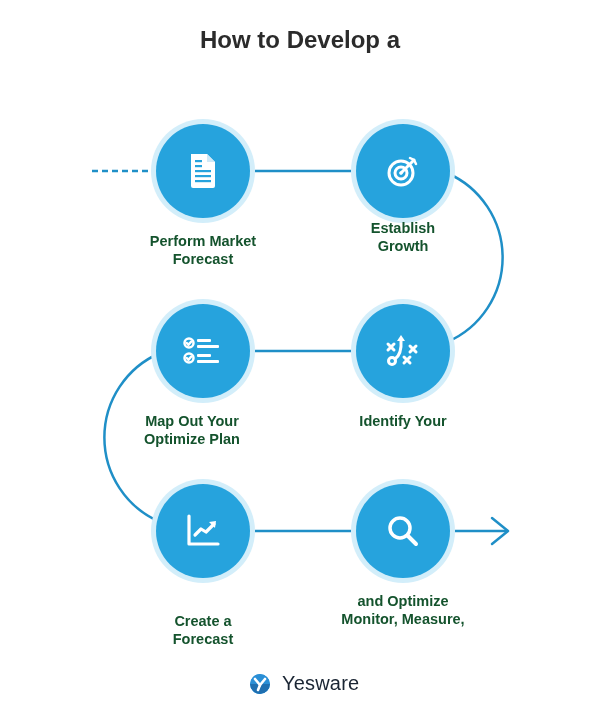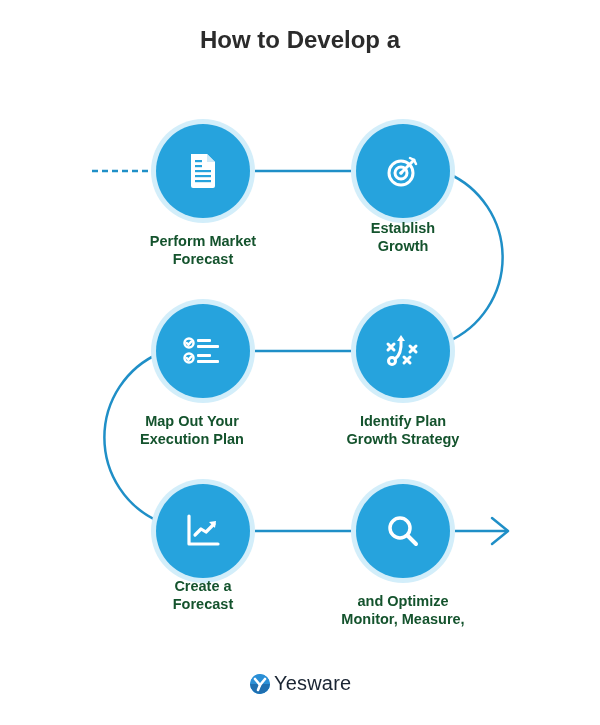--- a/index.html
+++ b/index.html
@@ -4,21 +4,21 @@
 <style>
   html, body { margin:0; padding:0; background:#ffffff; }
   body { width:600px; height:725px; position:relative; overflow:hidden; font-family:"Liberation Sans", sans-serif; }
   .title { position:absolute; left:0; top:24px; width:600px; text-align:center; font-weight:bold; font-size:24px; line-height:32px; color:#2b2b2b; }
   .title div { white-space:nowrap; }
   svg.lines { position:absolute; left:0; top:0; }
   .node { position:absolute; width:104px; height:104px; border-radius:50%; background:#d3eefa; }
   .node .inner { position:absolute; left:5px; top:5px; width:94px; height:94px; border-radius:50%; background:#26a3dd; display:flex; align-items:center; justify-content:center; }
   .label { position:absolute; width:200px; text-align:center; font-weight:bold; font-size:14.5px; line-height:18px; color:#14532d; }
   .label div { white-space:nowrap; }
-  .logo { position:absolute; left:250px; top:672px; display:flex; align-items:center; gap:4px; }
+  .logo { position:absolute; left:250px; top:672px; display:flex; align-items:center; gap:12px; }
   .logo .mark { width:20px; height:20px; border-radius:50%; background:#2a8fd6; position:relative; overflow:hidden; }
   .logo .word { font-size:20px; color:#1a2533; font-weight:normal; letter-spacing:0.2px; }
 </style>
 </head>
 <body>
 
 <div class="title">
   <div>How to Develop a</div>
 </div>
 
@@ -85,57 +85,56 @@
         <line x1="20" y1="25" x2="26" y2="31"></line>
           <line x1="26" y1="25" x2="20" y2="31"></line>
         <circle cx="8" cy="29" r="3.5"></circle>
         <path d="M 11 27 Q 18 22 17 8"></path>
       </g>
       <polygon points="13,9 17,3 21,9" fill="#ffffff"></polygon>
     </svg>
   </div>
 </div>
 <div class="label" style="left:303px; top:412px;">
-  <div>Identify Plan</div>
-  <div>Growth Strategy</div>
+  <div>Identify Your</div>
 </div>
 
 <div class="node" style="left:151px; top:299px;">
   <div class="inner">
     <svg width="40" height="30" viewBox="0 0 40 30">
       <g fill="none" stroke="#ffffff" stroke-width="2.5" stroke-linecap="round" stroke-linejoin="round">
         <circle cx="6" cy="7" r="4.5"></circle>
         <polyline points="3.8,7 5.5,8.8 8.3,5.5"></polyline>
         <circle cx="6" cy="22" r="4.5"></circle>
         <polyline points="3.8,22 5.5,23.8 8.3,20.5"></polyline>
       </g>
       <rect x="14" y="3" width="14" height="3" rx="1" fill="#ffffff"></rect>
       <rect x="14" y="9" width="22" height="3" rx="1" fill="#ffffff"></rect>
       <rect x="14" y="18" width="14" height="3" rx="1" fill="#ffffff"></rect>
       <rect x="14" y="24" width="22" height="3" rx="1" fill="#ffffff"></rect>
     </svg>
   </div>
 </div>
 <div class="label" style="left:92px; top:412px;">
   <div>Map Out Your</div>
-  <div>Execution Plan</div>
+  <div>Optimize Plan</div>
 </div>
 
 <div class="node" style="left:151px; top:479px;">
   <div class="inner">
     <svg width="36" height="36" viewBox="0 0 36 36">
       <g fill="none" stroke="#ffffff" stroke-width="3.2" stroke-linecap="round" stroke-linejoin="round">
         <polyline points="4,3 4,31 33,31"></polyline>
         <polyline points="10,22 16,16 21,19 29,11"></polyline>
       </g>
       <polygon points="24,9 31,8 30,15" fill="#ffffff"></polygon>
     </svg>
   </div>
 </div>
-<div class="label" style="left:103px; top:577px;">
+<div class="label" style="left:103px; top:612px;">
   <div>Create a</div>
   <div>Forecast</div>
 </div>
 
 <div class="node" style="left:351px; top:479px;">
   <div class="inner">
     <svg width="36" height="36" viewBox="0 0 36 36">
       <circle cx="15" cy="15" r="10" fill="none" stroke="#ffffff" stroke-width="3.5"></circle>
       <line x1="22.5" y1="22.5" x2="31" y2="31" stroke="#ffffff" stroke-width="4" stroke-linecap="round"></line>
     </svg>

